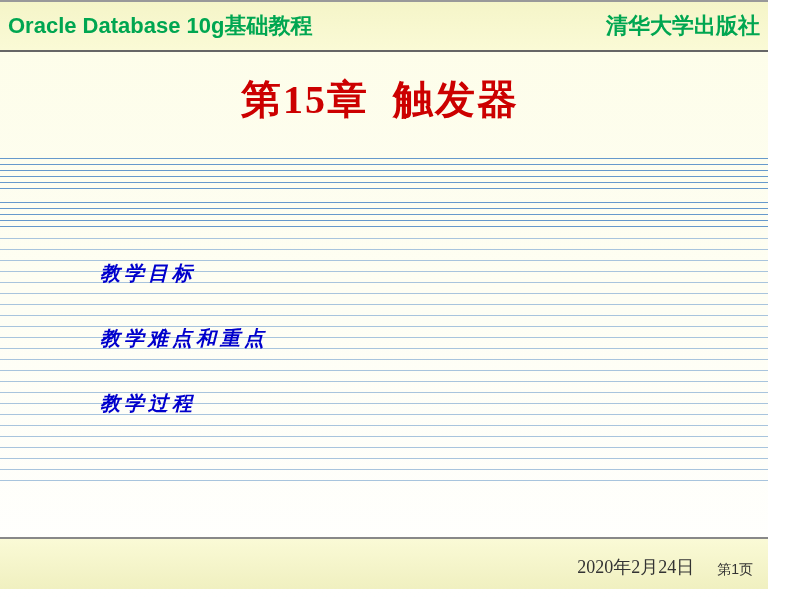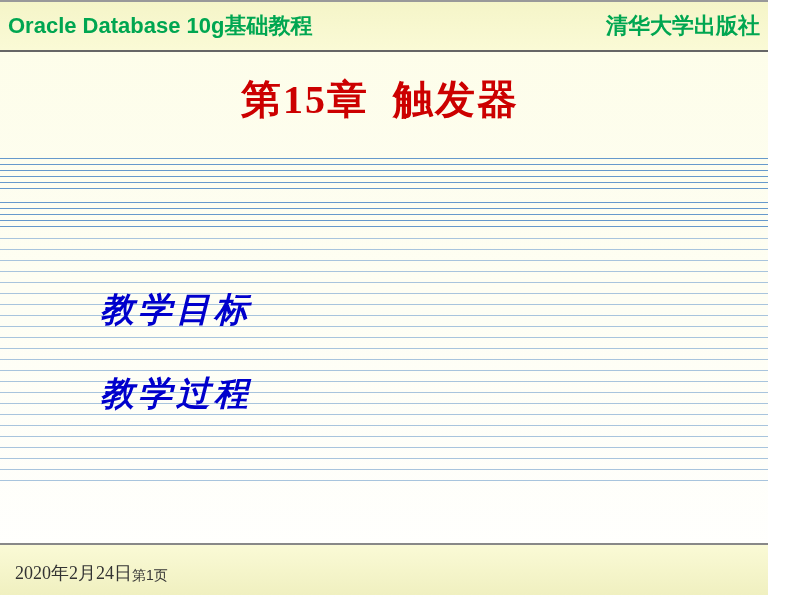--- a/index.html
+++ b/index.html
@@ -80,52 +80,52 @@
     .band2 {
       top: 202px;
     }
     .content-area {
       position: absolute;
       top: 260px;
       left: 100px;
     }
     .content-item {
       color: #0000cc;
-      font-size: 34px;
+      font-size: 20px;
       font-weight: bold;
       font-style: italic;
       font-family: Liberation Mono, monospace;
       letter-spacing: 4px;
       margin-bottom: 38px;
-      margin-top: 27px;
     }
     .bg-lines {
       position: absolute;
       top: 238px;
       left: 0;
       right: 0;
       bottom: 70px;
     }
     .bg-line {
       height: 1px;
       background: #a8c4dd;
       margin-bottom: 10px;
     }
     .footer {
       position: absolute;
-      bottom: 5px;
+      bottom: 11px;
       left: 0;
       right: 0;
       height: 52px;
       background: linear-gradient(to bottom, #fafad6 0%, #f0f0c0 100%);
       border-top: 2px solid #888;
       display: flex;
-      justify-content: flex-start;
+      justify-content: flex-end;
       align-items: flex-end;
       padding: 0 15px 10px;
+      gap: 23px;
     }
     .footer-left {
       font-size: 18px;
       font-family: "SimSun", serif;
       color: #333;
     }
     .footer-right {
       font-size: 14px;
       font-family: Liberation Sans, sans-serif;
       color: #333;
@@ -201,20 +201,21 @@
       <div class="bg-line"></div>
     <div class="bg-line"></div>
       <div class="bg-line"></div>
       <div class="bg-line"></div>
     <div class="bg-line"></div>
       <div class="bg-line"></div>
   </div>
 
   <div class="content-area">
     <div class="content-item">教学目标</div>
+    <div class="content-item">教学难点和重点</div>
     <div class="content-item">教学过程</div>
   </div>
 
   <div class="footer-line-top"></div>
   <div class="footer-line-mid"></div>
 
   <div class="footer">
     <span class="footer-left">2020年2月24日</span>
     <span class="footer-right">第1页</span>
   </div>

